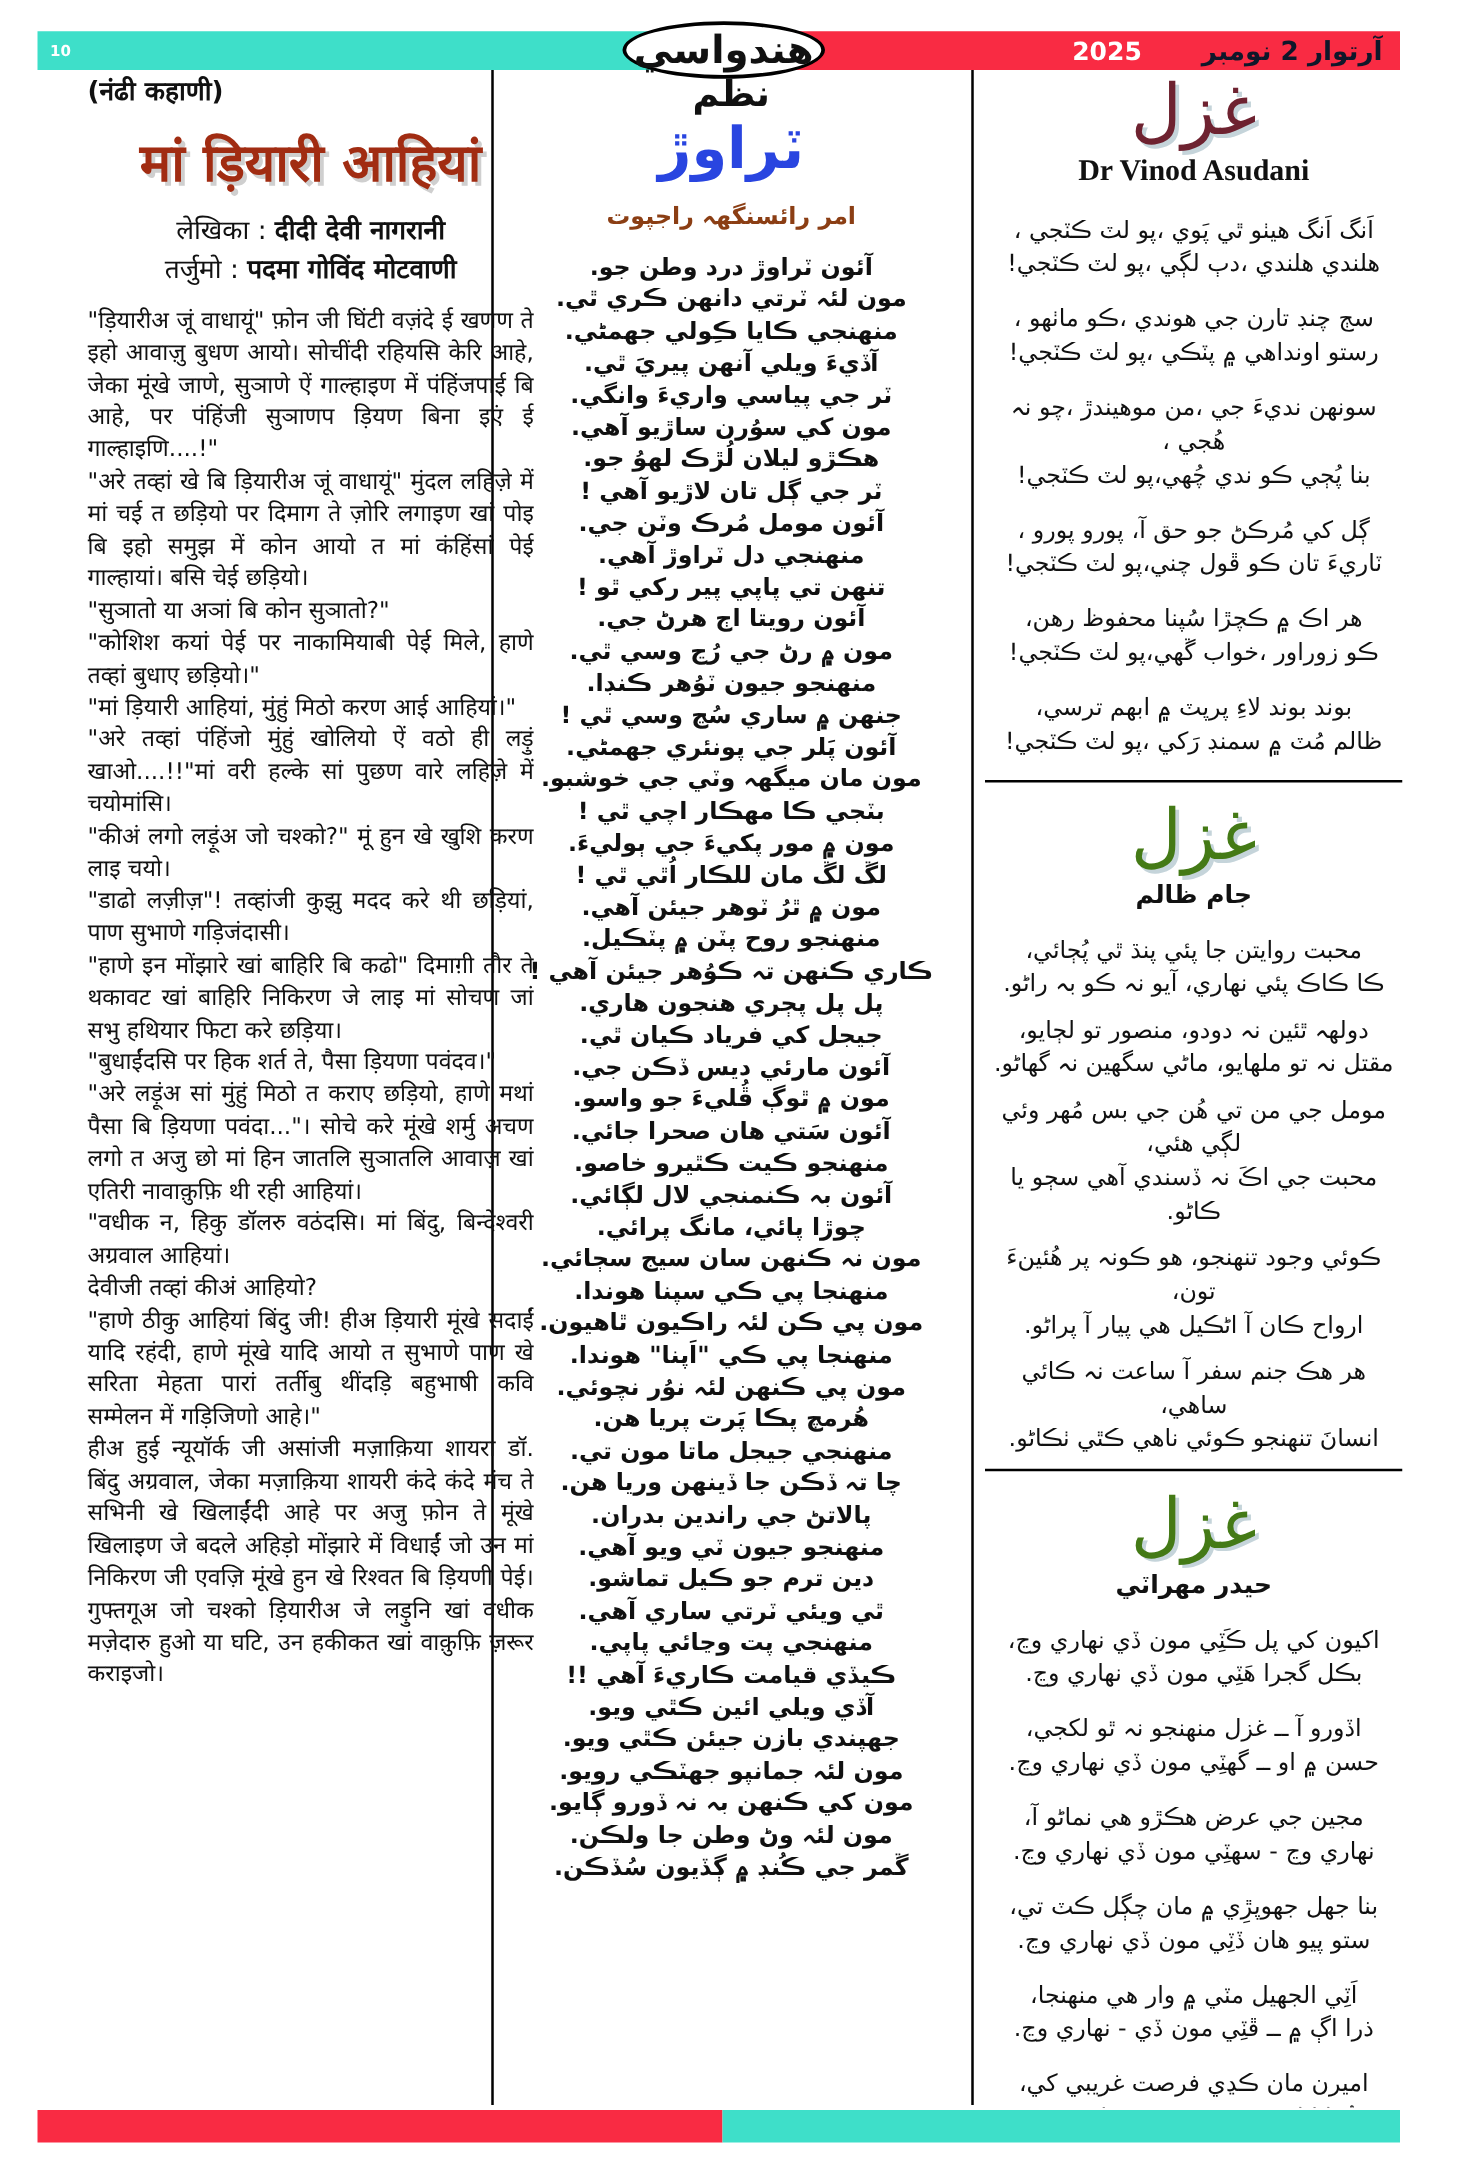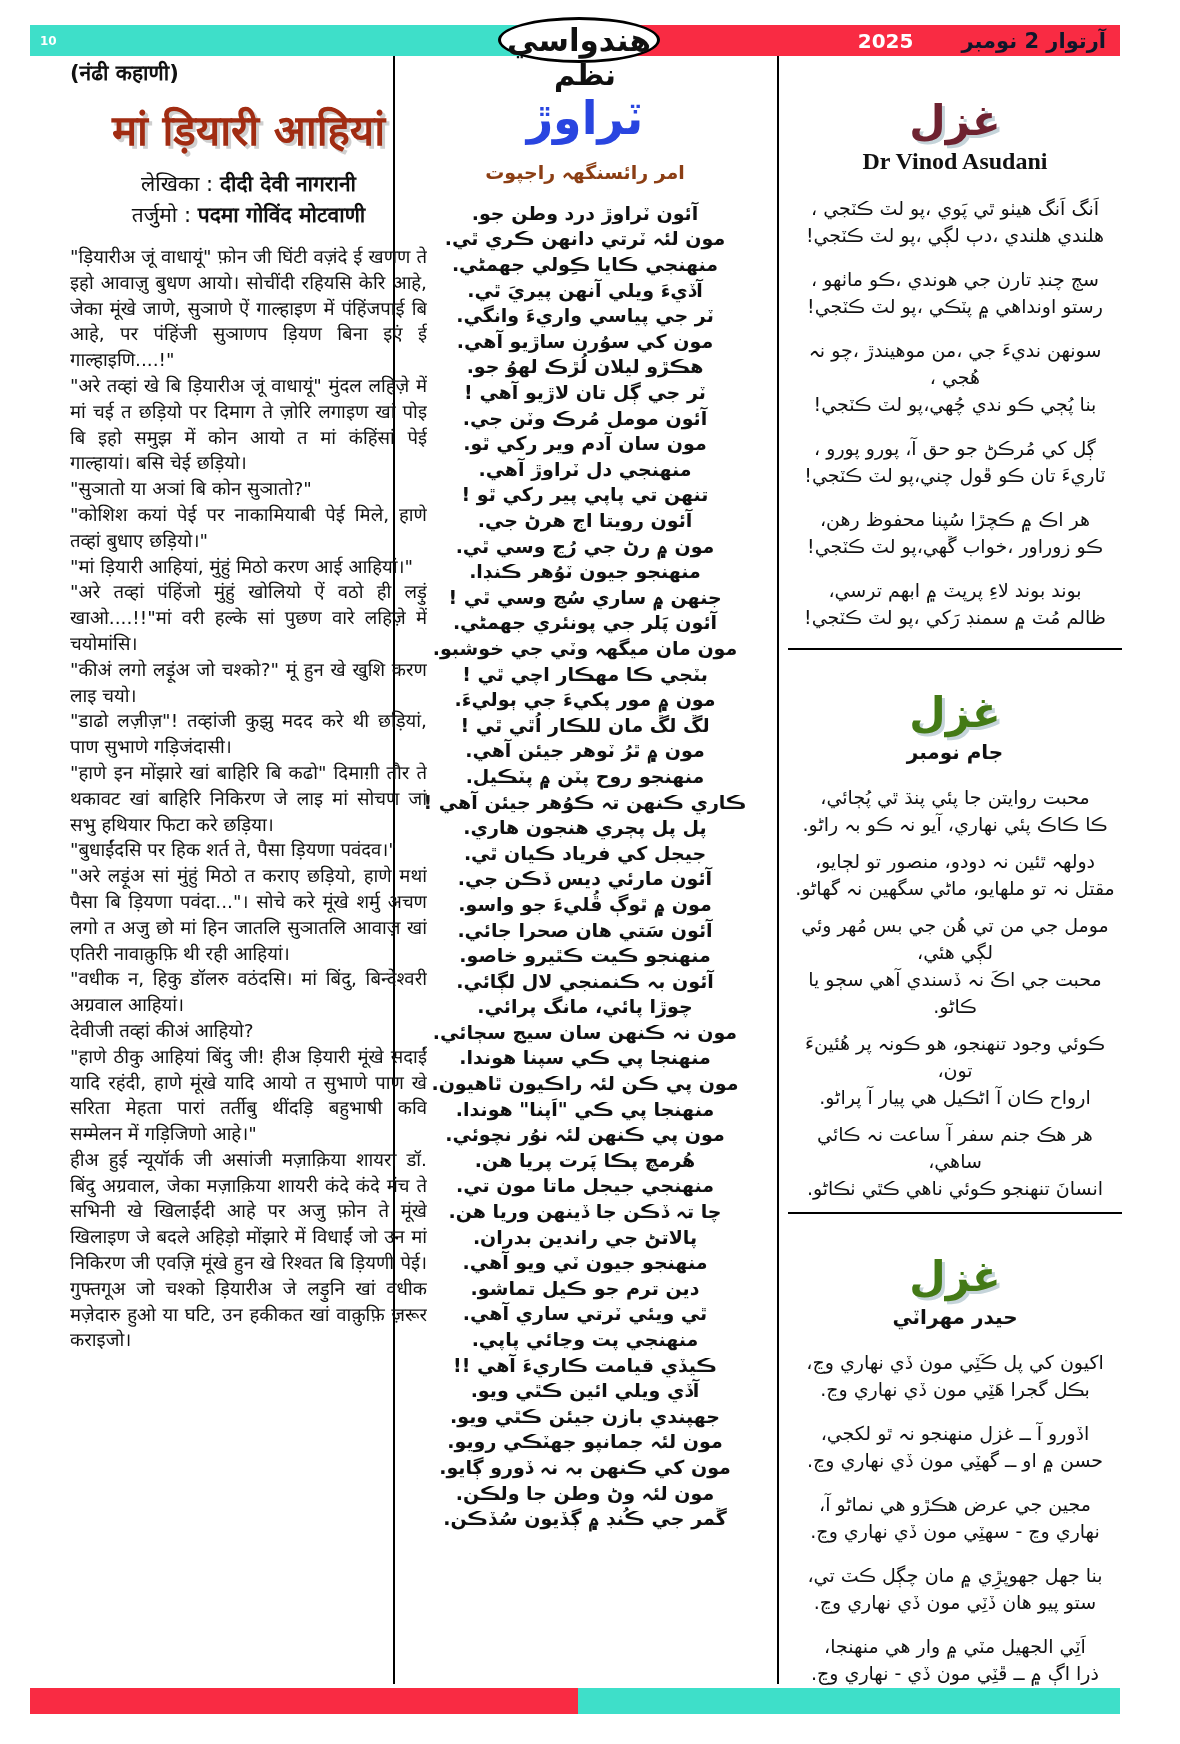--- a/index.html
+++ b/index.html
@@ -33,21 +33,21 @@
 
   
   .col-mid{position:absolute;left:401px;top:58px;width:368px;height:1628px;overflow:hidden;text-align:center;}
   .nazm-kicker{font-size:29px;font-weight:bold;direction:rtl;}
   .nazm-title{font-size:46px;font-weight:bold;color:var(--nazmTitle);direction:rtl;margin:0 0 16px;line-height:1.15;}
   .nazm-author{font-size:19px;font-weight:bold;color:var(--nazmAuthor);direction:rtl;margin-bottom:18px;}
   .nazm-lines{direction:rtl;font-size:19px;font-weight:bold;line-height:25.6px;}
 
   
   .col-right{position:absolute;left:788px;top:58px;width:334px;height:1628px;overflow:hidden;text-align:center;}
-  .gh-title{font-size:42px;font-weight:bold;line-height:1.1;text-shadow:3px 3px 0 #c5d4da;direction:rtl;margin-top:40px;}
+  .gh-title{font-size:56px;font-weight:normal;line-height:1.1;text-shadow:3px 3px 0 #c5d4da;direction:rtl;}
   .gh-author{font-size:20px;font-weight:bold;margin:4px 0 20px;direction:rtl;}
   .gh-author.latin{font-family:"Liberation Serif","DejaVu Serif",serif;font-size:24px;direction:ltr;}
   .couplet{direction:rtl;font-size:19px;line-height:27px;margin-bottom:17px;}
   .ghazal.compact .couplet{margin-bottom:10px;}
   .gh-divider{height:2px;background:#000;margin:8px 0 12px;}
 
   
   .footer{position:absolute;left:30px;top:1688px;width:1090px;height:26px;display:flex;}
   .footer-red{width:548px;background:var(--red);}
   .footer-teal{flex:1;background:var(--teal);}
@@ -102,21 +102,20 @@
     <div class="nazm-lines">
         <div class="poem-line">آئون ٽراوڙ درد وطن جو.</div>
         <div class="poem-line">مون لئہ ٽرتي دانهن ڪري ٿي.</div>
         <div class="poem-line">منهنجي ڪايا ڪِولي جهمڻي.</div>
         <div class="poem-line">آڏيءَ ويلي آنهن پيريَ ٿي.</div>
         <div class="poem-line">ٽر جي پياسي واريءَ وانگي.</div>
         <div class="poem-line">مون کي سوُرن ساڙيو آهي.</div>
         <div class="poem-line">هڪڙو ليلان لُڙڪ لهوُ جو.</div>
         <div class="poem-line">ٽر جي ڳل تان لاڙيو آهي !</div>
         <div class="poem-line">آئون مومل مُرڪ وٽن جي.</div>
-        <div class="poem-line">مون سان آدم وير رکي ٿو.</div>
         <div class="poem-line">منهنجي دل ٽراوڙ آهي.</div>
         <div class="poem-line">تنهن تي پاپي پير رکي ٿو !</div>
         <div class="poem-line">آئون رويتا اڄ هرڻ جي.</div>
         <div class="poem-line">مون ۾ رڻ جي رُڃ وسي ٿي.</div>
         <div class="poem-line">منهنجو جيون ٽوُهر ڪنڊا.</div>
         <div class="poem-line">جنهن ۾ ساري سُڃ وسي ٿي !</div>
         <div class="poem-line">آئون پَلر جي پونئري جهمڻي.</div>
         <div class="poem-line">مون مان ميگهہ وٽي جي خوشبو.</div>
         <div class="poem-line">بٽجي ڪا مهڪار اچي ٿي !</div>
         <div class="poem-line">مون ۾ مور پکيءَ جي ٻوليءَ.</div>
@@ -181,21 +180,21 @@
             <div class="g-line">ڪو زوراور ،خواب ڱهي،پو لٽ ڪٽجي!</div>
           </div>
           <div class="couplet">
             <div class="g-line">بوند بوند لاءِ پرپٽ ۾ ابهم ترسي،</div>
             <div class="g-line">ظالم مُٽ ۾ سمنڊ رَکي ،پو لٽ ڪٽجي!</div>
           </div>
         </section>
         <div class="gh-divider"></div>
         <section class="ghazal compact">
           <div class="gh-title" style="color: rgb(68, 122, 22);">غزل</div>
-          <div class="gh-author">جام نومبر</div>
+          <div class="gh-author">جام ظالم</div>
           <div class="couplet">
             <div class="g-line">محبت روايتن جا پئي پنڌ ٿي پُڄائي،</div>
             <div class="g-line">ڪا ڪاڪ پئي نهاري،  آيو نہ ڪو بہ راڻو.</div>
           </div>
           <div class="couplet">
             <div class="g-line">دولهہ ٿئين نہ دودو، منصور تو لڄايو،</div>
             <div class="g-line">مقتل نہ تو ملهايو، ماڻي سگهين نہ گهاڻو.</div>
           </div>
           <div class="couplet">
             <div class="g-line">مومل جي من تي هُن جي بس مُهر وئي لڳي هئي،</div>

